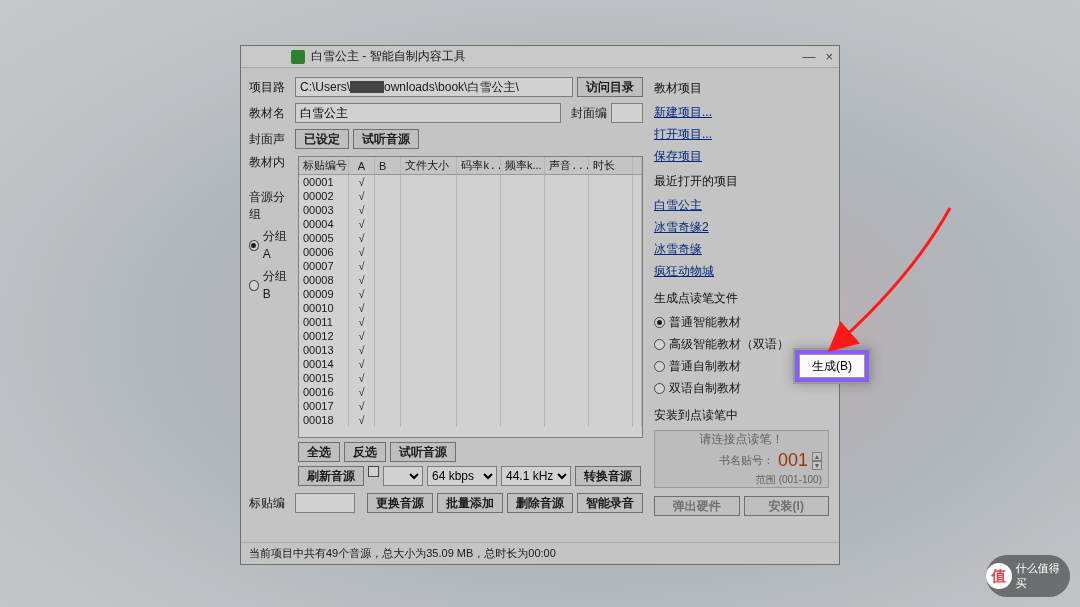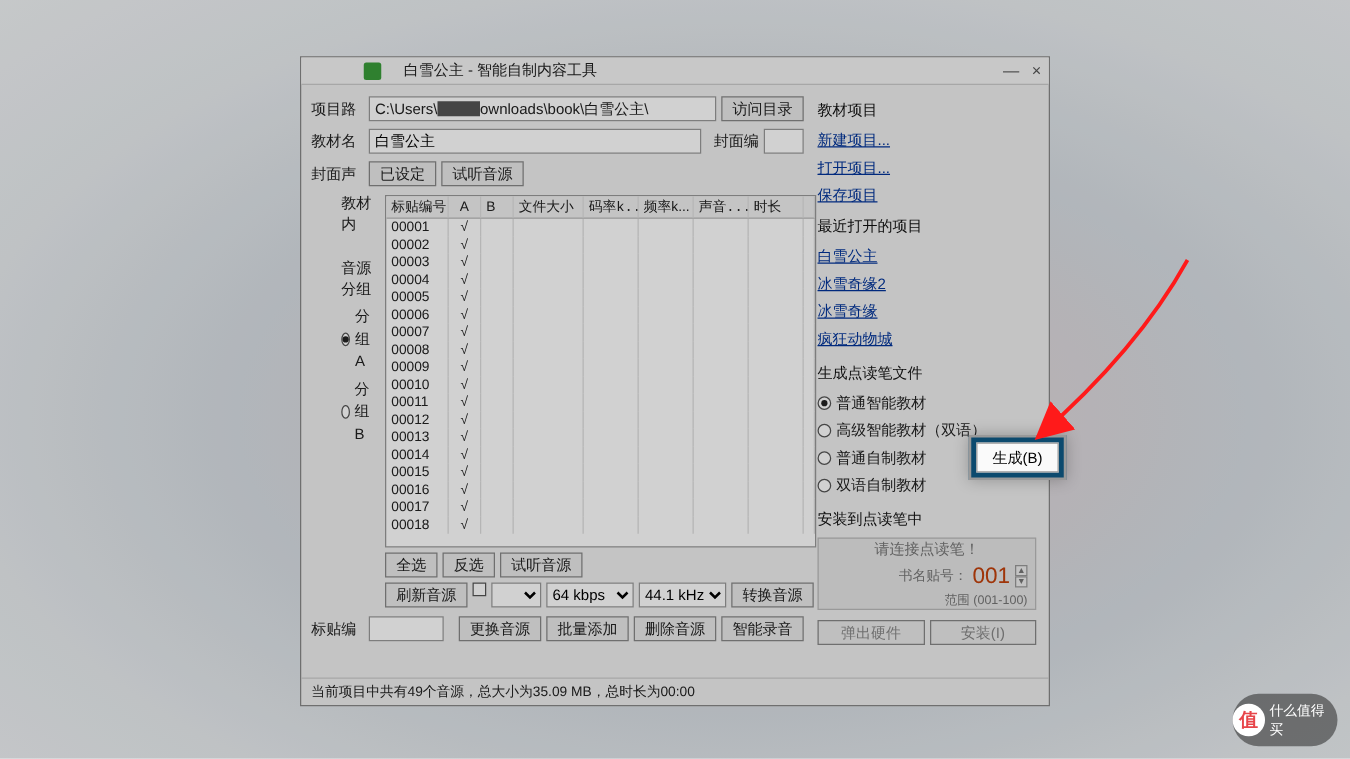--- a/index.html
+++ b/index.html
@@ -14,35 +14,35 @@
   }
   .window {
     position:absolute; left:240px; top:45px; width:600px; height:520px;
     background:#f0f0f0; border:1px solid #888; font-size:12px; color:#222;
     display:flex; flex-direction:column;
   }
   .titlebar {
     height:22px; display:flex; align-items:center; gap:6px; padding:0 6px;
     background:#f5f5f5; border-bottom:1px solid #ccc; justify-content:space-between;
   }
-  .titlebar .left { display:flex; align-items:center; gap:18px;padding-left:44px; }
+  .titlebar .left { display:flex; align-items:center; gap:6px;padding-left:44px; }
   .app-icon { width:14px; height:14px; background:#3a9d3a; border-radius:2px; display:inline-block; }
   .titlebar .sysbtns { display:flex; gap:10px; color:#555; font-size:13px; }
   .content { display:flex; flex:1; overflow:hidden; }
   .left-pane { width:406px; padding:8px 4px 4px 8px; display:flex; flex-direction:column; gap:4px; }
   .right-pane { width:190px; padding:8px 8px 4px 6px; display:flex; flex-direction:column; gap:4px; border-left:1px solid #ddd0; }
   .form-row { display:flex; align-items:center; gap:4px; min-height:22px; }
   .lbl { width:42px; text-align:left; color:#222; font-size:12px; flex-shrink:0; }
   .txt-input { height:20px; border:1px solid #999; background:#fff; padding:0 4px; font-size:12px; }
   .btn {
     height:22px; border:1px solid #888; background:#eaeaea; padding:0 10px;
     font-size:12px; display:inline-flex; align-items:center; justify-content:center;
     cursor:default;
   }
-  .btn-sm { height:20px; padding:0 8px; }
+  .btn-sm { height:20px; padding:0 8px;font-weight:bold; }
   .select { height:20px; border:1px solid #999; background:#fff; font-size:12px; }
   .section-title { font-size:12px; color:#111; margin:4px 0 2px 0; }
   .link { color:#003399; text-decoration:underline; font-size:12px; display:block; line-height:18px; cursor:default; }
   .radio-row { display:flex; align-items:center; gap:4px; font-size:12px; line-height:18px; }
   .radio-dot { width:11px; height:11px; border:1px solid #555; border-radius:50%; display:inline-flex; align-items:center; justify-content:center; background:#fff; }
   .radio-dot.on::after { content:""; width:5px; height:5px; background:#222; border-radius:50%; }
   .chk { width:11px; height:11px; border:1px solid #555; background:#fff; display:inline-block; }
   .table-wrap { border:1px solid #999; background:#fff; height:282px; margin-top:2px; overflow:hidden; position:relative; }
   .table-head { display:flex; background:#f0f0f0; border-bottom:1px solid #bbb; font-size:11px; height:18px; align-items:center; }
   .th, .td { border-right:1px solid #ddd; padding:0 4px; overflow:hidden; white-space:nowrap; height:100%; display:flex; align-items:center; }
@@ -58,27 +58,27 @@
   .col7 { width:44px; }
   .colrest { flex:1; }
   .table-body::-webkit-scrollbar { width:16px; }
   .table-body::-webkit-scrollbar-track { background:#eee; border-left:1px solid #ccc;}
   .table-body::-webkit-scrollbar-thumb { background:#c4c4c4; border:1px solid #aaa; }
   .status-box { border:1px solid #bbb; background:#e6e6e6; padding:6px; color:#777; text-align:center; height:58px; display:flex; flex-direction:column; justify-content:center; gap:2px; }
   .status-box .big { font-size:18px; color:#c2410c; }
   .bottom-row { display:flex; gap:4px; align-items:center; margin-top:4px; }
   .footer { border-top:1px solid #ccc; padding:3px 8px; font-size:11px; color:#222; }
   .left-mid { display:flex; gap:8px; }
-  .left-mid-labels { width:42px; display:flex; flex-direction:column; gap:4px; font-size:12px;margin-left:24px; }
+  .left-mid-labels { width:42px; display:flex; flex-direction:column; gap:4px; font-size:12px; }
   .left-mid-tablecol { flex:1; display:flex; flex-direction:column; }
   .btnrow { display:flex; gap:4px; margin-top:4px; }
   
   .generate-wrap {
-    position:absolute; left:775px; top:348px; z-index:60;
-    background:#0c4a6e; border:2px solid #999; padding:4px;
+    position:absolute; left:793px; top:348px; z-index:60;
+    background:#8b5cf6; border:2px solid #999; padding:4px;
     box-shadow:0 0 12px rgba(0,0,0,0.25);
   }
   .generate-wrap .btn { background:#fafafa; border:1px solid #999; height:24px; padding:0 12px; }
   .arrow-svg { position:absolute; left:800px; top:200px; width:160px; height:180px; z-index:65; pointer-events:none; }
   .watermark {
     position:absolute; right:10px; bottom:10px; z-index:70;
     width:84px; height:42px; border-radius:21px; background:rgba(40,40,40,0.55);
     display:flex; align-items:center; justify-content:center; color:#fff; font-size:11px; gap:4px;
   }
   .watermark .coin { width:26px; height:26px; border-radius:50%; background:#fff; color:#e7454a; font-weight:bold; display:flex; align-items:center; justify-content:center; font-size:15px; }

